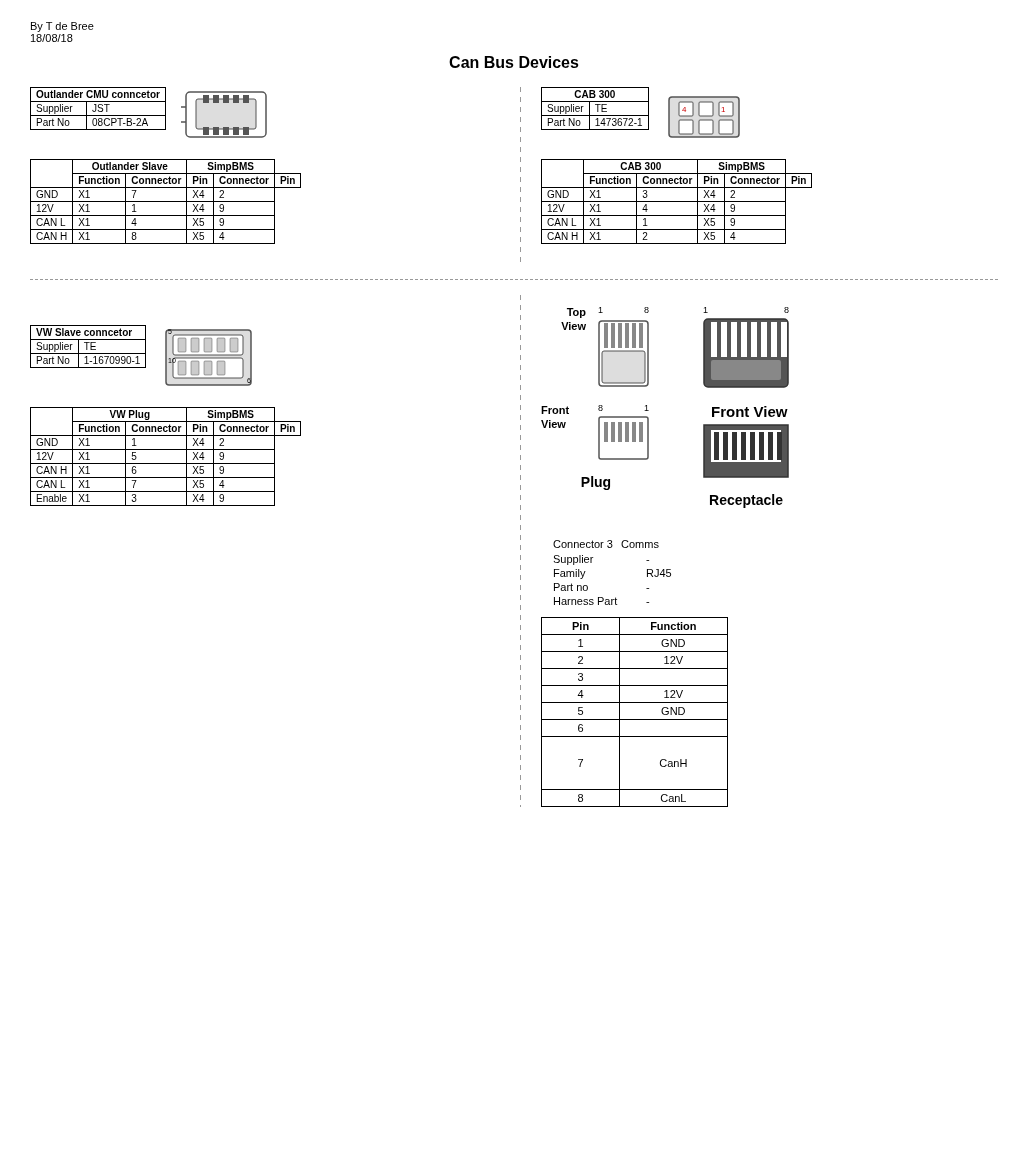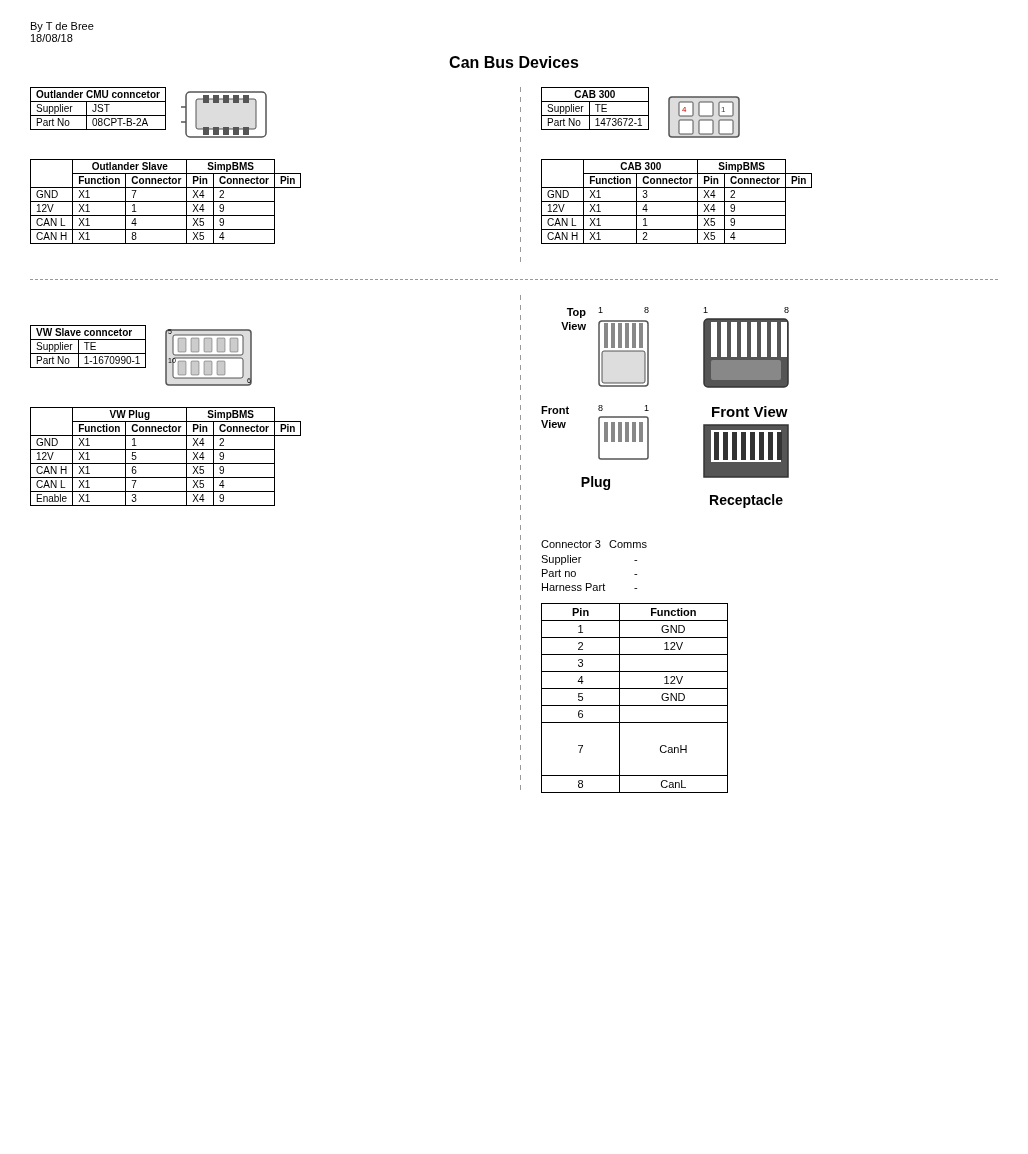--- a/index.html
+++ b/index.html
@@ -414,28 +414,32 @@
             <rect x="49" y="10" width="5" height="28" fill="#333"></rect>
             <rect x="58" y="10" width="5" height="28" fill="#333"></rect>
             <rect x="67" y="10" width="5" height="28" fill="#333"></rect>
             <rect x="76" y="10" width="5" height="28" fill="#333"></rect>
           </svg>
         </div>
         <div style="text-align:center; font-size:14px; font-weight:bold; margin-top:8px;">Receptacle</div>
       </div>
     </div>
 
-    <div style="margin-bottom:10px;">
+    <div style="margin-bottom:10px;margin-left:12px;">
       <div style="margin-bottom:3px;">
         <span>Connector 3</span>
         <span style="margin-left:5px;">Comms</span>
       </div>
       <div style="margin-bottom:2px;">
         <span style="display:inline-block; width:90px;">Supplier</span>
         <span>-</span>
+      </div>
+      <div style="margin-bottom:2px;">
+        <span style="display:inline-block; width:90px;">Family</span>
+        <span>RJ45</span>
       </div>
       <div style="margin-bottom:2px;">
         <span style="display:inline-block; width:90px;">Part no</span>
         <span>-</span>
       </div>
       <div style="margin-bottom:2px;">
         <span style="display:inline-block; width:90px;">Harness Part</span>
         <span>-</span>
       </div>
     </div>

